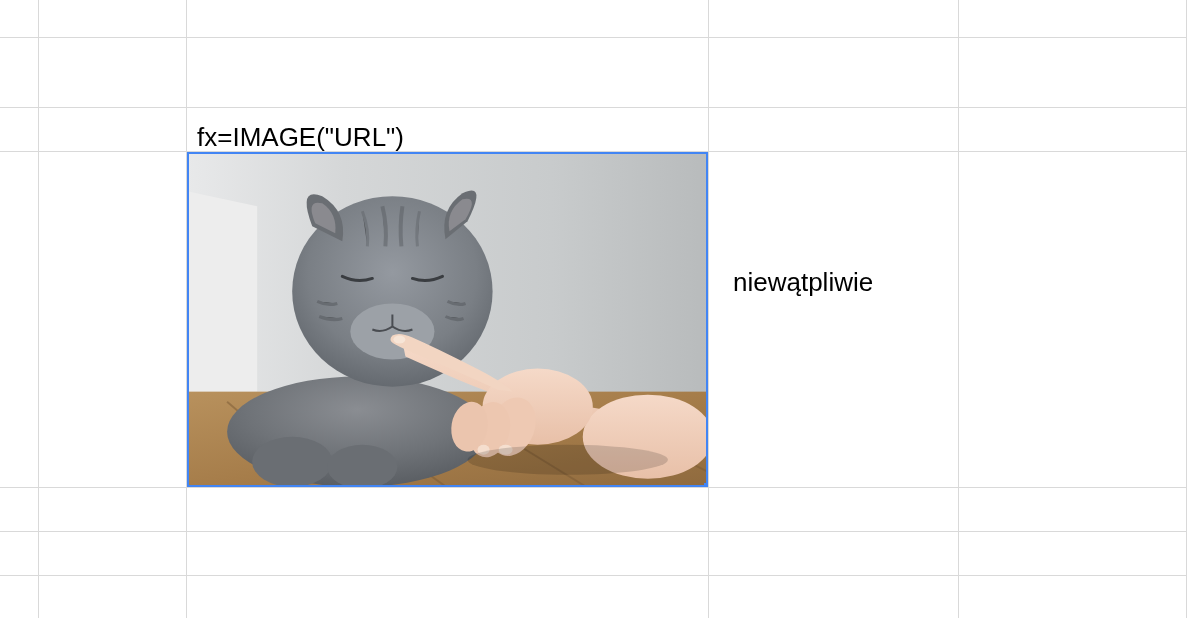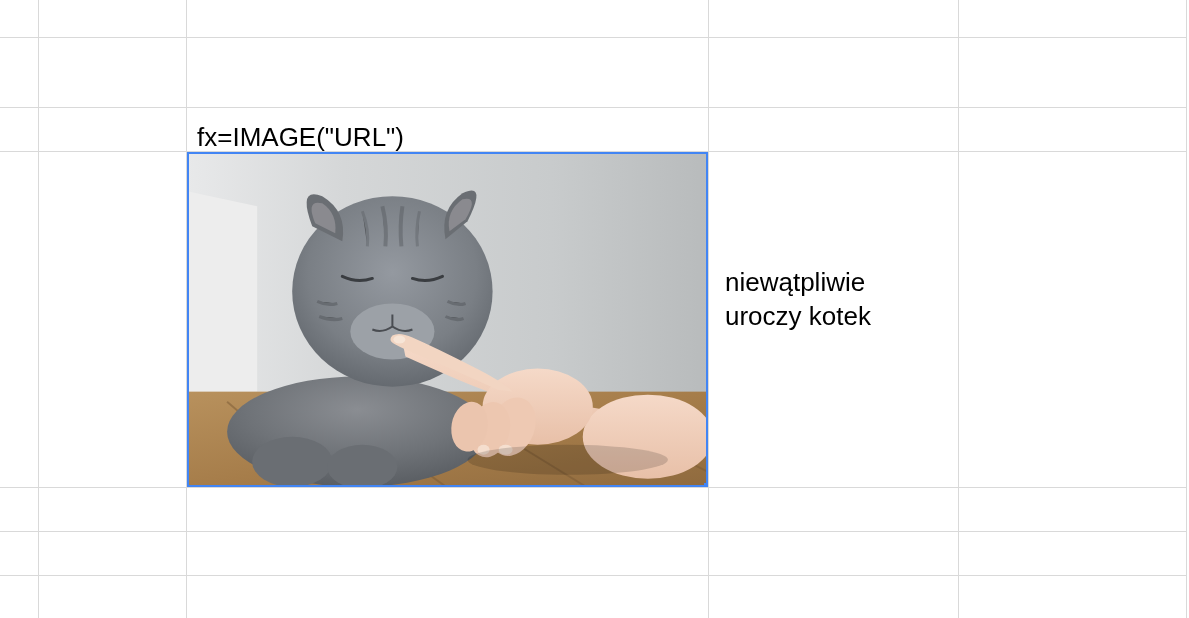--- a/index.html
+++ b/index.html
@@ -67,21 +67,21 @@
     }
     .image-svg {
       width: 100%;
       height: 100%;
       display: block;
     }
     .cell.text-right {
       justify-content: flex-start;
       align-items: flex-start;
       padding-top: 114px;
-      padding-left: 16px;
+      padding-left: 24px;
       line-height: 1.3;
     }
   </style>
 </head>
 <body>
 
 <div class="spreadsheet">
 
   <div class="cell"></div>
   <div class="cell"></div>
@@ -197,21 +197,20 @@
 
         <ellipse cx="380" cy="308" rx="100" ry="15" fill="#000000" opacity="0.15"></ellipse>
       </svg>
     </div>
     <div class="selection-border"></div>
     <div class="selection-handle"></div>
   </div>
   <div class="cell text-right">
     <div>
       <span>niewątpliwie</span><br>
-      <span>uroczy kotek</span>
     </div>
   </div>
   <div class="cell"></div>
 
   <div class="cell"></div>
   <div class="cell"></div>
   <div class="cell"></div>
   <div class="cell"></div>
   <div class="cell"></div>
 

